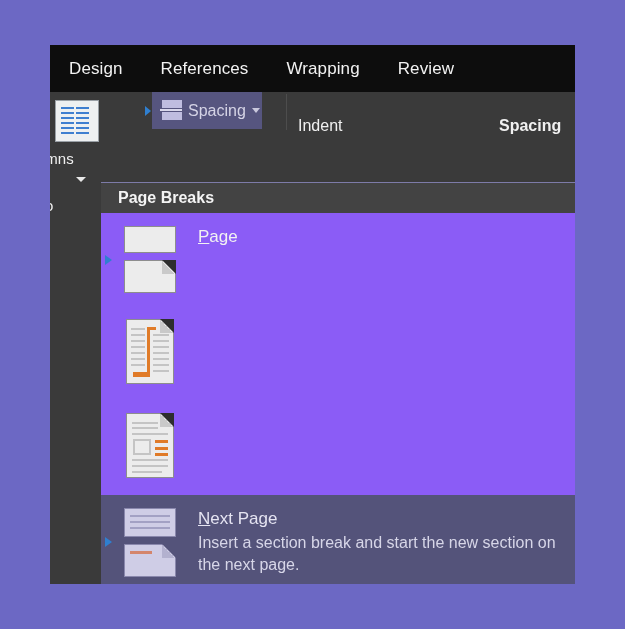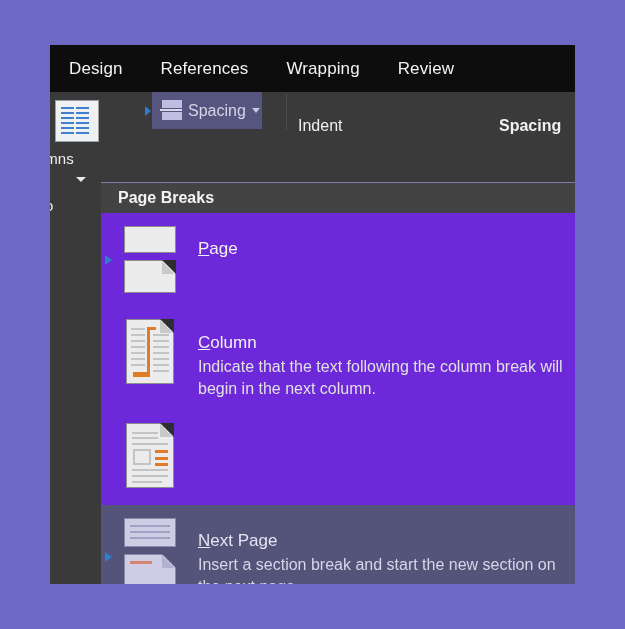--- a/index.html
+++ b/index.html
@@ -147,21 +147,21 @@
     font-size: 16px; color: #f0f0f0;
     white-space: nowrap;
     margin-top: 16px;
   }
 
   
   .menu {
     position: absolute;
     left: 51px; top: 90px;
     width: 474px; height: 402px;
-    background: #6d28d9;
+    background: #8b5cf6;
     border-top: 1px solid #7d7ba8;
     box-sizing: border-box;
   }
   .menu-section-header {
     height: 30px;
     background: #434343;
     display: flex; align-items: center;
     padding-left: 17px;
     box-sizing: border-box;
     font-size: 16px; font-weight: bold;
@@ -189,21 +189,20 @@
     flex: 0 0 auto;
     width: 64px; height: 72px;
     margin-right: 16px;
   }
   .mi-text { flex: 1 1 auto; padding-top: 2px; }
   .mi-title {
     font-size: 17px;
     color: #f2f2f2;
     margin-bottom: 2px;
     line-height: 1.3;
-    margin-top: 12px;
   }
   .menu-item.selected .mi-title { color: #e5e4f2; }
   .mi-title .ul { text-decoration: underline; }
   .mi-desc {
     font-size: 16px;
     color: #e0e0e0;
     line-height: 1.38;
     max-width: 372px;
   }
   .menu-item.selected .mi-desc { color: #d7d6e8; }
@@ -373,24 +372,20 @@
               <div class="sline" style="left:26px; top:26px; width:16px;"></div>
               <div class="sline" style="left:26px; top:32px; width:16px;"></div>
               <div class="sline" style="left:26px; top:38px; width:16px;"></div>
               <div class="sline" style="left:26px; top:44px; width:16px;"></div>
               <div class="sline" style="left:26px; top:50px; width:16px;"></div>
               <div class="oline" style="left:6px;  top:52px; width:14px; height:5px;"></div>
               <div class="oline" style="left:20px; top:9px;  width:3px;  height:48px;"></div>
               <div class="oline" style="left:20px; top:7px;  width:9px;  height:3px;"></div>
             </div>
           </div>
-          <div class="mi-text">
-            <div class="mi-title"><span class="ul">C</span>olumn</div>
-            <div class="mi-desc">Indicate that the text following the column break will begin in the next column.</div>
-          </div>
         </div>
 
         <div class="menu-item">
           <div class="mi-icon">
             <div class="ico-sheet">
               <div class="ico-fold"></div>
               <div class="ico-fold2"></div>
               <div class="sline" style="left:5px; top:8px;  width:26px;"></div>
               <div class="sline" style="left:5px; top:13px; width:26px;"></div>
               <div class="sline" style="left:5px; top:19px; width:36px;"></div>

